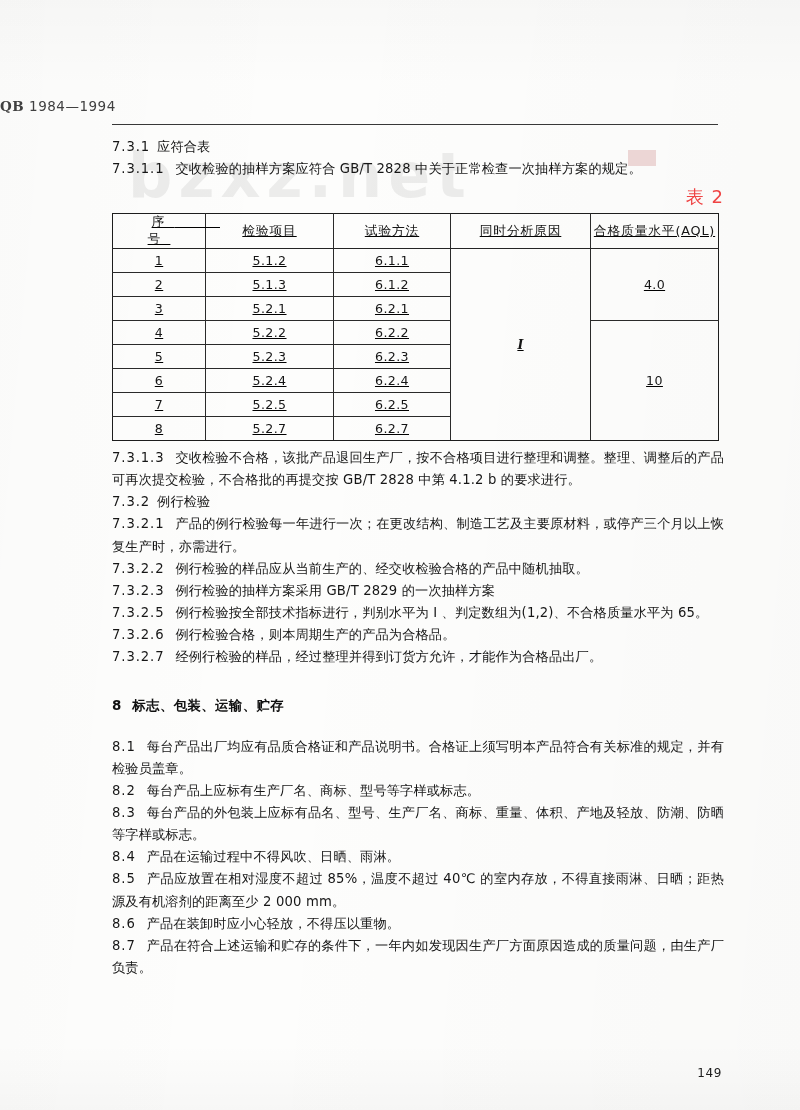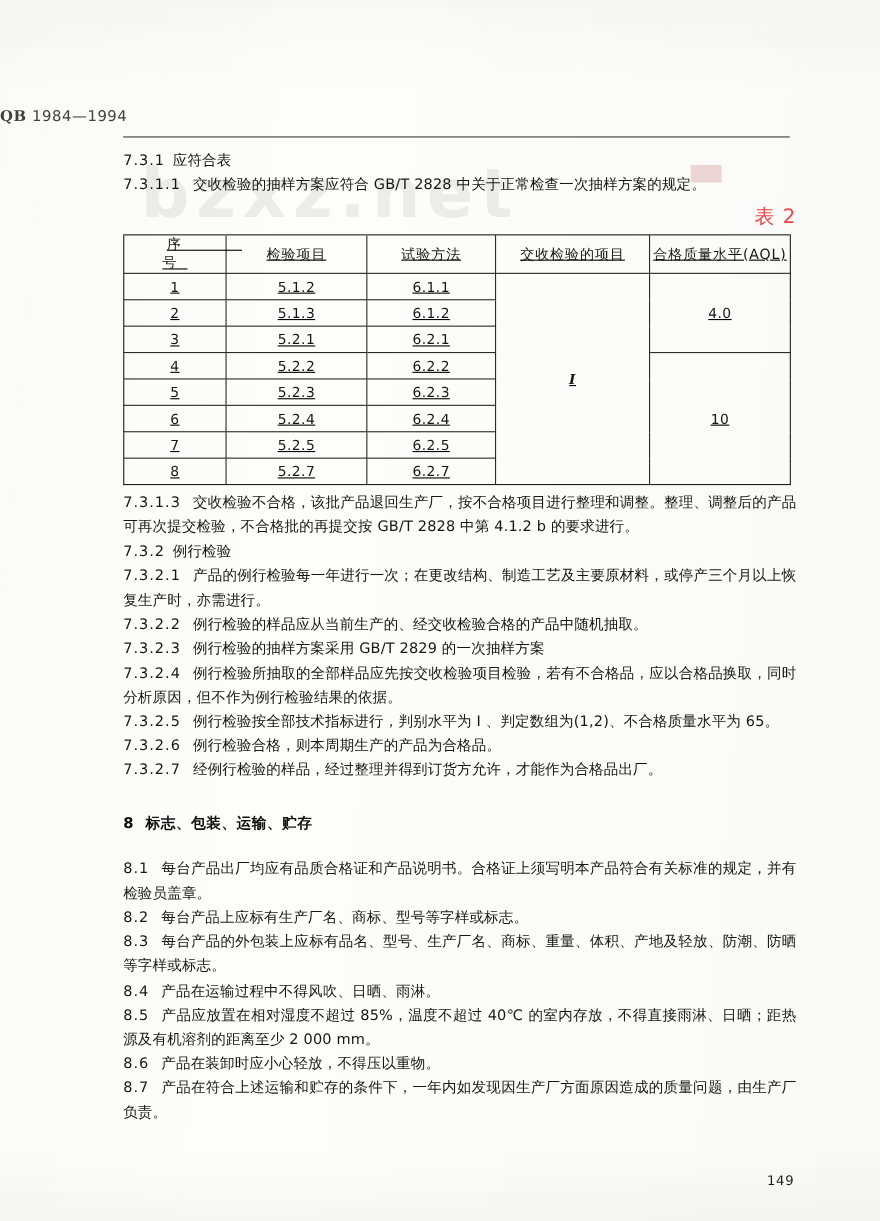--- a/index.html
+++ b/index.html
@@ -231,21 +231,21 @@
         <col style="width:128px">
         <col style="width:117px">
         <col style="width:140px">
         <col style="width:128px">
       </colgroup>
       <thead>
         <tr>
           <th class="first"><span class="seq-head">序　　号</span></th>
           <th>检验项目</th>
           <th>试验方法</th>
-          <th>交收检验的项目</th>
+          <th>同时分析原因</th>
           <th class="last">合格质量水平(AQL)</th>
         </tr>
       </thead>
       <tbody>
         <tr>
           <td class="first">1</td>
           <td>5.1.2</td>
           <td>6.1.1</td>
           <td class="level" rowspan="8">Ⅰ</td>
           <td class="last aql-top" rowspan="3">4.0</td>
@@ -304,23 +304,20 @@
     </p>
 
     <p class="para">
       <span class="lbl lbl-wide">7.3.2.2</span><span>例行检验的样品应从当前生产的、经交收检验合格的产品中随机抽取。</span>
     </p>
 
     <p class="para">
       <span class="lbl lbl-wide">7.3.2.3</span><span>例行检验的抽样方案采用 GB/T 2829 的一次抽样方案</span>
     </p>
 
-    <p class="para">
-      <span class="lbl lbl-wide">7.3.2.4</span><span>例行检验所抽取的全部样品应先按交收检验项目检验，若有不合格品，应以合格品换取，同时分析原因，但不作为例行检验结果的依据。</span>
-    </p>
 
     <p class="para">
       <span class="lbl lbl-wide">7.3.2.5</span><span>例行检验按全部技术指标进行，判别水平为 Ⅰ 、判定数组为(1,2)、不合格质量水平为 65。</span>
     </p>
 
     <p class="para">
       <span class="lbl lbl-wide">7.3.2.6</span><span>例行检验合格，则本周期生产的产品为合格品。</span>
     </p>
 
     <p class="para">

